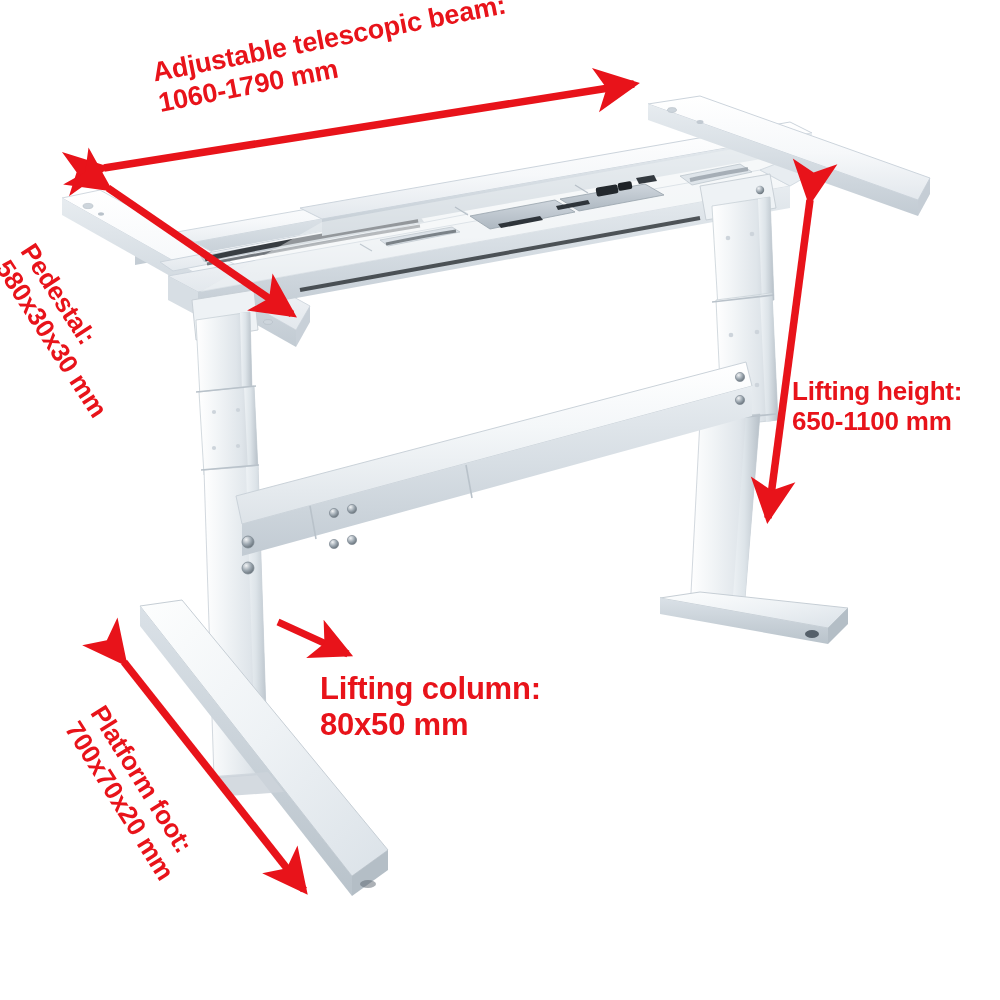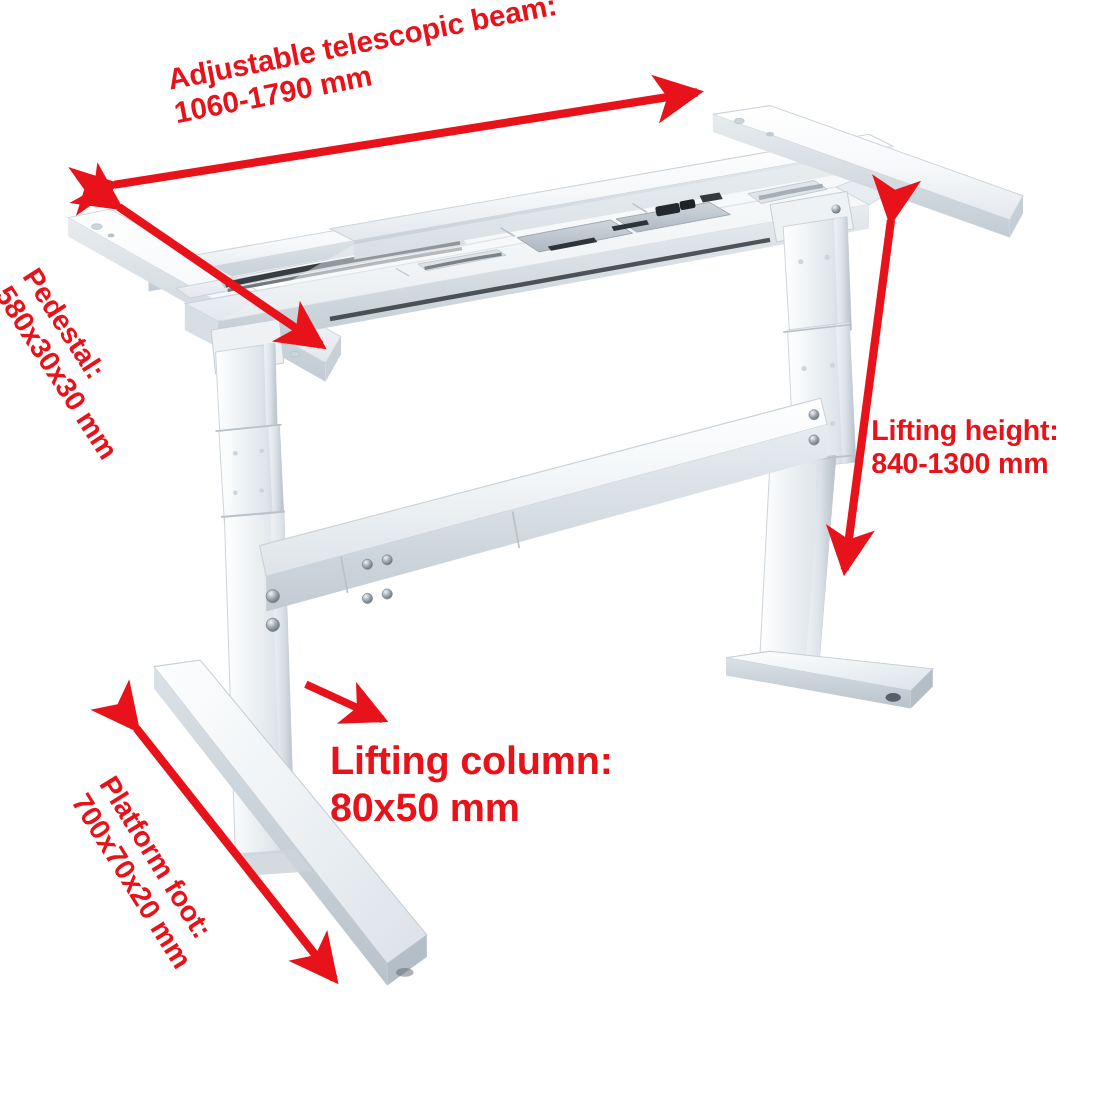--- a/index.html
+++ b/index.html
@@ -48,22 +48,22 @@
     left: 40px; top: 238px;
     font-size: 26px;
     transform: rotate(57deg);
     transform-origin: left top;
   }
   #lbl-lifting-height {
     left: 792px; top: 376px;
     font-size: 26px;
   }
   #lbl-lifting-column {
-    left: 300px; top: 671px;
-    font-size: 36px;
+    left: 320px; top: 671px;
+    font-size: 31px;
   }
   #lbl-platform-foot {
     left: 110px; top: 700px;
     font-size: 26px;
     transform: rotate(58deg);
     transform-origin: left top;
   }
 </style>
 </head>
 <body>
@@ -290,21 +290,21 @@
     <line x1="124" y1="662" x2="304" y2="890" stroke="#e8131a" stroke-width="7.5" marker-start="url(#ah)" marker-end="url(#ah)"></line>
   </svg>
 
   <div id="lbl-beam" class="anno-text">Adjustable telescopic beam:
 1060-1790 mm</div>
 
   <div id="lbl-pedestal" class="anno-text">Pedestal:
 580x30x30 mm</div>
 
   <div id="lbl-lifting-height" class="anno-text">Lifting height:
-840-1300 mm</div>
+650-1100 mm</div>
 
   <div id="lbl-lifting-column" class="anno-text">Lifting column:
 80x50 mm</div>
 
   <div id="lbl-platform-foot" class="anno-text">Platform foot:
 700x70x20 mm</div>
 
 </div>
 
 </body></html>

